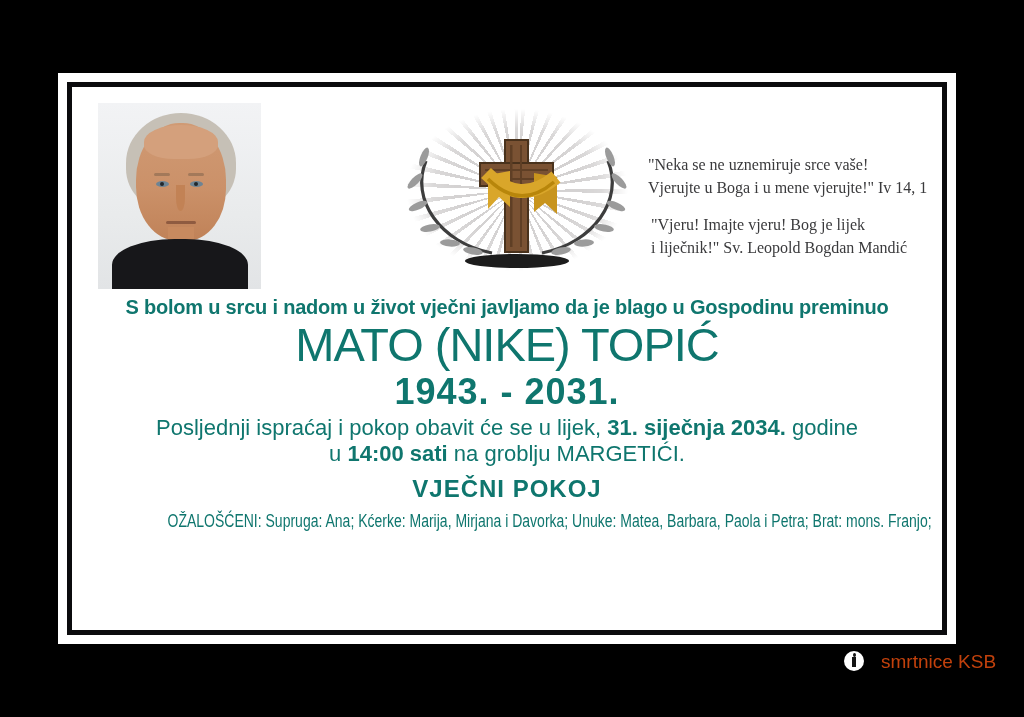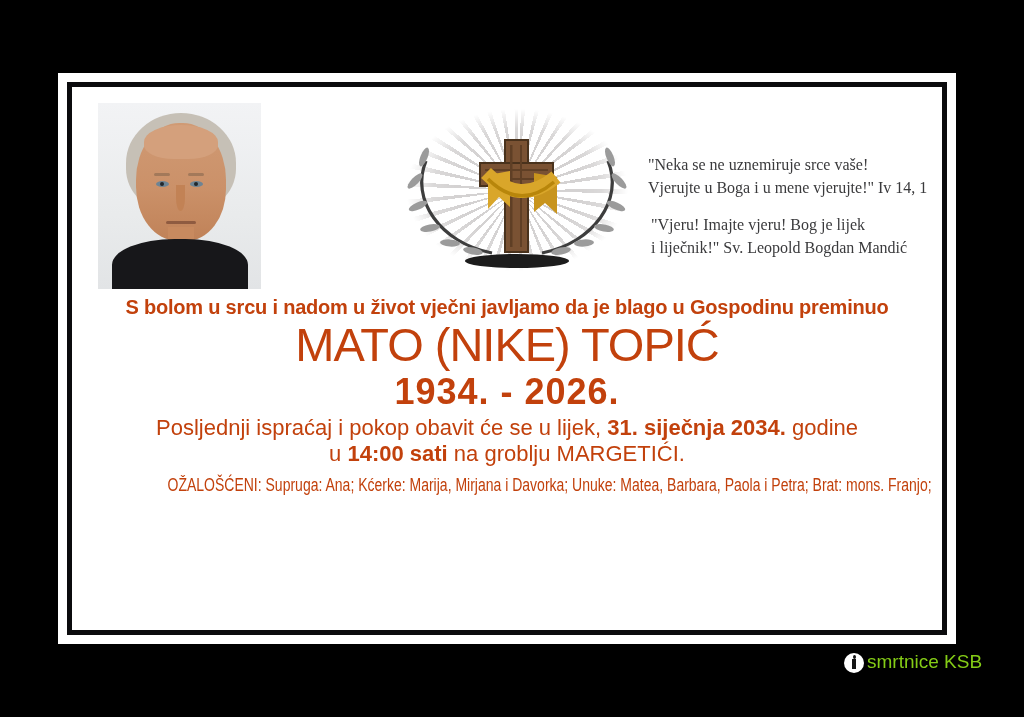--- a/index.html
+++ b/index.html
@@ -56,35 +56,35 @@
     mask:radial-gradient(closest-side,#000 0 55%,rgba(0,0,0,.85) 75%,transparent 99%);
   }
   .cross-svg{position:absolute;left:0;top:0;}
   
   .quotes{
     position:absolute;left:576px;top:66px;width:300px;
     font-family:"Liberation Serif",serif;font-size:16px;line-height:23px;color:#3a3a3c;
   }
   .quotes .q2{margin-top:14px;padding-left:3px;}
   
-  .center{text-align:center;color:#c2410c;}
+  .center{text-align:center;color:#0f766e;}
   .announce{font-size:20px;font-weight:bold;letter-spacing:-0.2px;line-height:24px;margin-top:-2px;}
   .name{font-size:47px;font-weight:normal;line-height:52px;letter-spacing:-1px;margin-top:0;}
   .years{font-size:36px;font-weight:bold;line-height:36px;letter-spacing:1px;margin-top:3px;}
   .details{font-size:22px;line-height:25.5px;margin-top:5px;}
   .details b{font-weight:bold;}
   .cond-block{margin-top:9px;font-size:19px;line-height:23px;}
   .cond{display:inline-block;transform:scaleX(0.78);transform-origin:center;white-space:nowrap;}
   .eternal{font-size:24px;font-weight:bold;letter-spacing:1px;line-height:26px;margin-top:10px;}
   .mourners{margin-top:9px;font-size:17.5px;line-height:21px;}
   .mourners .cond{transform:scaleX(0.8);}
   
   .footer{
-    position:absolute;left:844px;top:651px;display:flex;align-items:flex-end;gap:3px;
-    color:#84cc16;font-size:19px;
+    position:absolute;left:844px;top:651px;display:flex;align-items:flex-start;gap:17px;
+    color:#c2410c;font-size:19px;
   }
   .brand-icon{width:20px;height:20px;border-radius:50%;background:#fff;position:relative;}
   .brand-icon .candle{position:absolute;left:8px;top:6px;width:4px;height:10px;background:#141414;}
   .brand-icon .flame{position:absolute;left:8.5px;top:2px;width:3px;height:4px;border-radius:50% 50% 50% 50%;background:#141414;}
 </style>
 </head>
 <body>
 
 <div class="card">
   <div class="card-inner">
@@ -157,34 +157,35 @@
         <div class="q2">
           <div>"Vjeru! Imajte vjeru! Bog je lijek</div>
           <div>i liječnik!" Sv. Leopold Bogdan Mandić</div>
         </div>
       </div>
     </div>
 
     <div class="center">
       <div class="announce">S bolom u srcu i nadom u život vječni javljamo da je blago u Gospodinu preminuo</div>
       <div class="name">MATO (NIKE) TOPIĆ</div>
-      <div class="years">1934. - 2026.</div>
+      <div class="years">1943. - 2031.</div>
 
       <div class="details">
         <div>
           <span>Posljednji ispraćaj i pokop obavit će se u lijek, </span><b>31. siječnja 2034.</b><span> godine</span>
         </div>
         <div>
           <span>u </span><b>14:00 sati</b><span> na groblju MARGETIĆI.</span>
         </div>
       </div>
 
       <div class="cond-block">
       </div>
 
+      <div class="eternal">VJEČNI POKOJ</div>
 
       <div class="mourners">
         <div><span class="cond">OŽALOŠĆENI: Supruga: Ana; Kćerke: Marija, Mirjana i Davorka; Unuke: Matea, Barbara, Paola i Petra; Brat: mons. Franjo;</span></div>
       </div>
     </div>
 
   </div>
 </div>
 
 <div class="footer">

